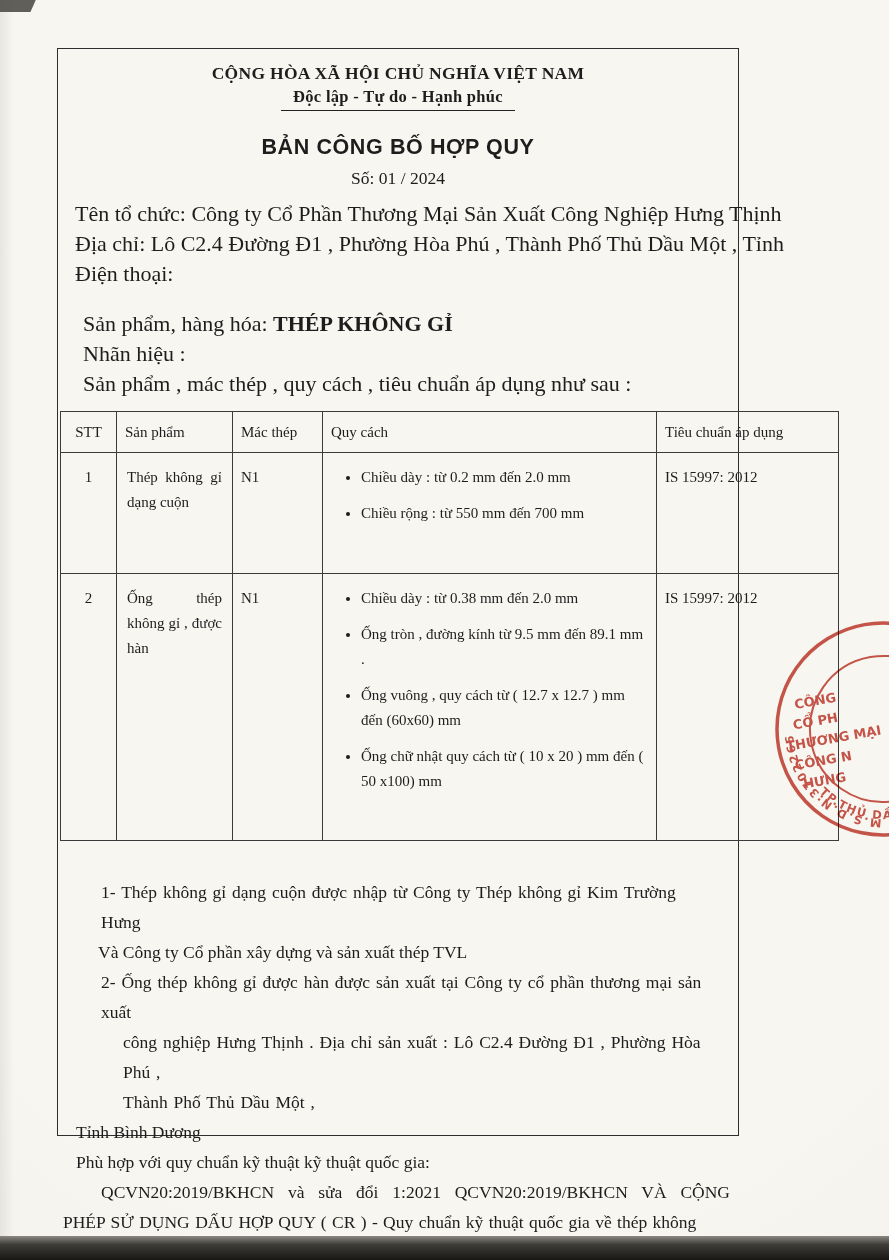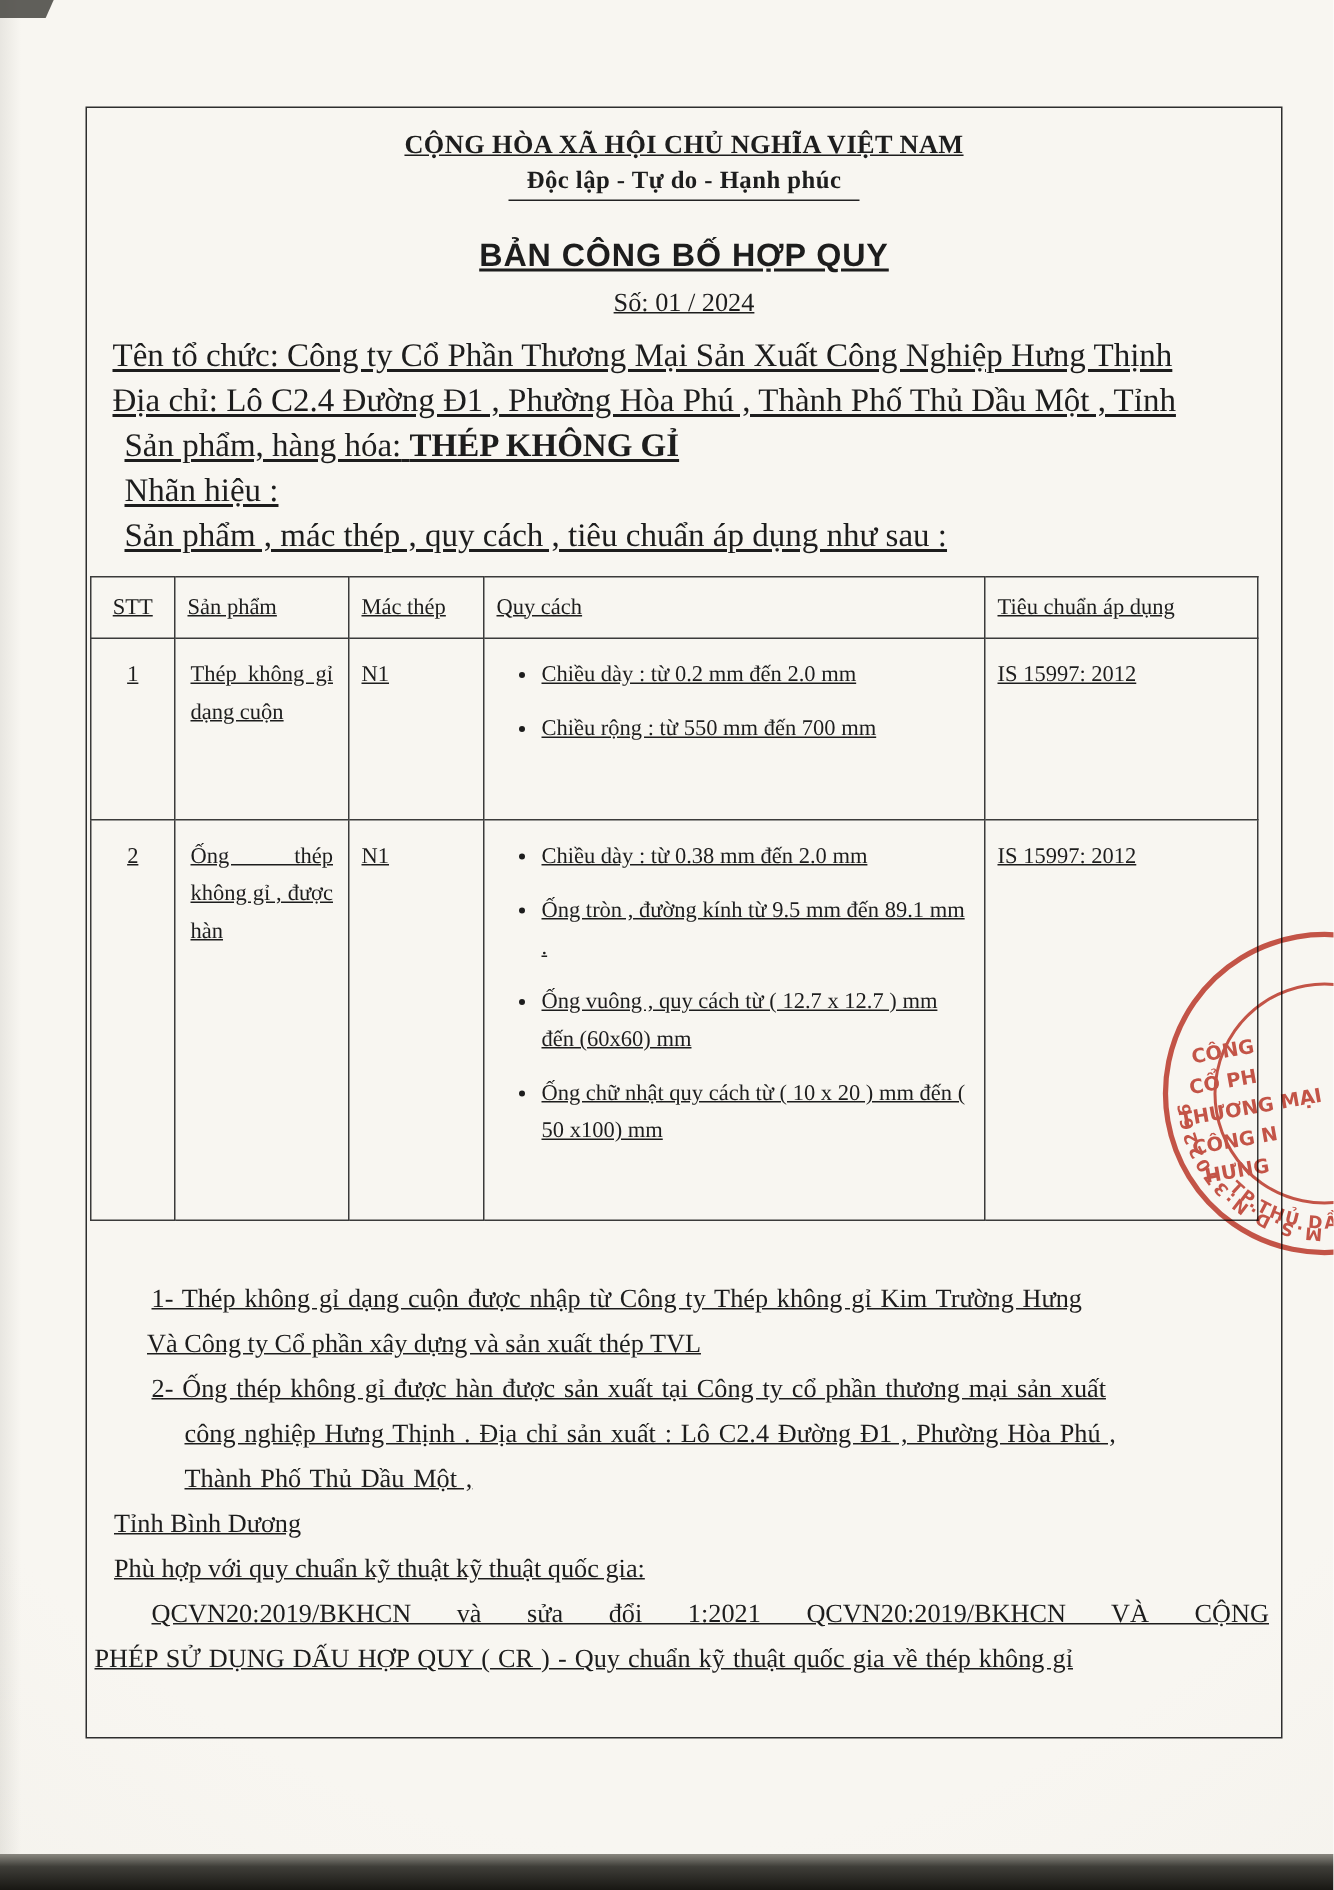--- a/index.html
+++ b/index.html
@@ -11,39 +11,39 @@
   }
   .corner-mark {
     position:absolute; left:-8px; top:-4px; width:42px; height:16px;
     background:#45443f; transform:skewX(-24deg); opacity:.85;
   }
   .scan-bottom {
     position:absolute; left:0; right:0; bottom:0; height:24px;
     background:linear-gradient(180deg,#8a8880 0%, #3f3e39 35%, #181713 100%);
   }
   .frame {
-    position:absolute; left:57px; top:71px; width:798px; height:1088px;
-    border:1.6px solid #2e2e2e; box-sizing:border-box;text-decoration:underline;
+    position:absolute; left:57px; top:48px; width:682px; height:1088px;
+    border:1.6px solid #2e2e2e; box-sizing:border-box;
   }
   .center { text-align:center; }
   .h1 { margin-top:14px; font-weight:bold; font-size:17.5px; letter-spacing:.3px; }
   .motto-wrap { margin-top:2px; }
   .motto {
     display:inline-block; font-weight:bold; font-size:16.5px;
     border-bottom:1.7px solid #222; padding:1px 12px 3px 12px; letter-spacing:.3px;
   }
   .title {
     margin-top:24px; font-family:"Liberation Sans","DejaVu Sans",sans-serif;
     font-weight:bold; font-size:21.5px; letter-spacing:.6px;
   }
   .doc-num { margin-top:8px; font-size:17.5px; }
   .block { margin:10px 26px 0 17px; font-size:22px; line-height:30px; }
   .line { white-space:nowrap; }
   .indent { padding-left:8px; }
-  .product-line { margin-top:0; }
+  .product-line { margin-top:20px; }
   .bold { font-weight:bold; }
   table {
     margin:12px 0 0 2px; border-collapse:collapse; table-layout:fixed;
     width:778px; font-size:15px;
   }
   th, td { border:1.4px solid #3b3b3b; vertical-align:top; padding:8px; }
   th { font-weight:normal; text-align:left; height:24px; vertical-align:middle; }
   th.c, td.c { text-align:center; }
   td { line-height:25px; }
   tr.r1 td { height:96px; }
@@ -90,20 +90,21 @@
   <div class="center motto-wrap">
     <span class="motto">Độc lập - Tự do - Hạnh phúc</span>
   </div>
 
   <div class="center title">BẢN CÔNG BỐ HỢP QUY</div>
   <div class="center doc-num">Số: 01 / 2024</div>
 
   <div class="block">
     <div class="line">Tên tổ chức: Công ty Cổ Phần Thương Mại Sản Xuất Công Nghiệp Hưng Thịnh</div>
     <div class="line">Địa chỉ: Lô C2.4 Đường Đ1 , Phường Hòa Phú , Thành Phố Thủ Dầu Một , Tỉnh</div>
+    <div class="line">Điện thoại:</div>
     <div class="line indent product-line">
       <span>Sản phẩm, hàng hóa:</span>
       <span class="bold">THÉP KHÔNG GỈ</span>
     </div>
     <div class="line indent">Nhãn hiệu :</div>
     <div class="line indent">Sản phẩm , mác thép , quy cách , tiêu chuẩn áp dụng như sau :</div>
   </div>
 
   <table>
     <colgroup>

